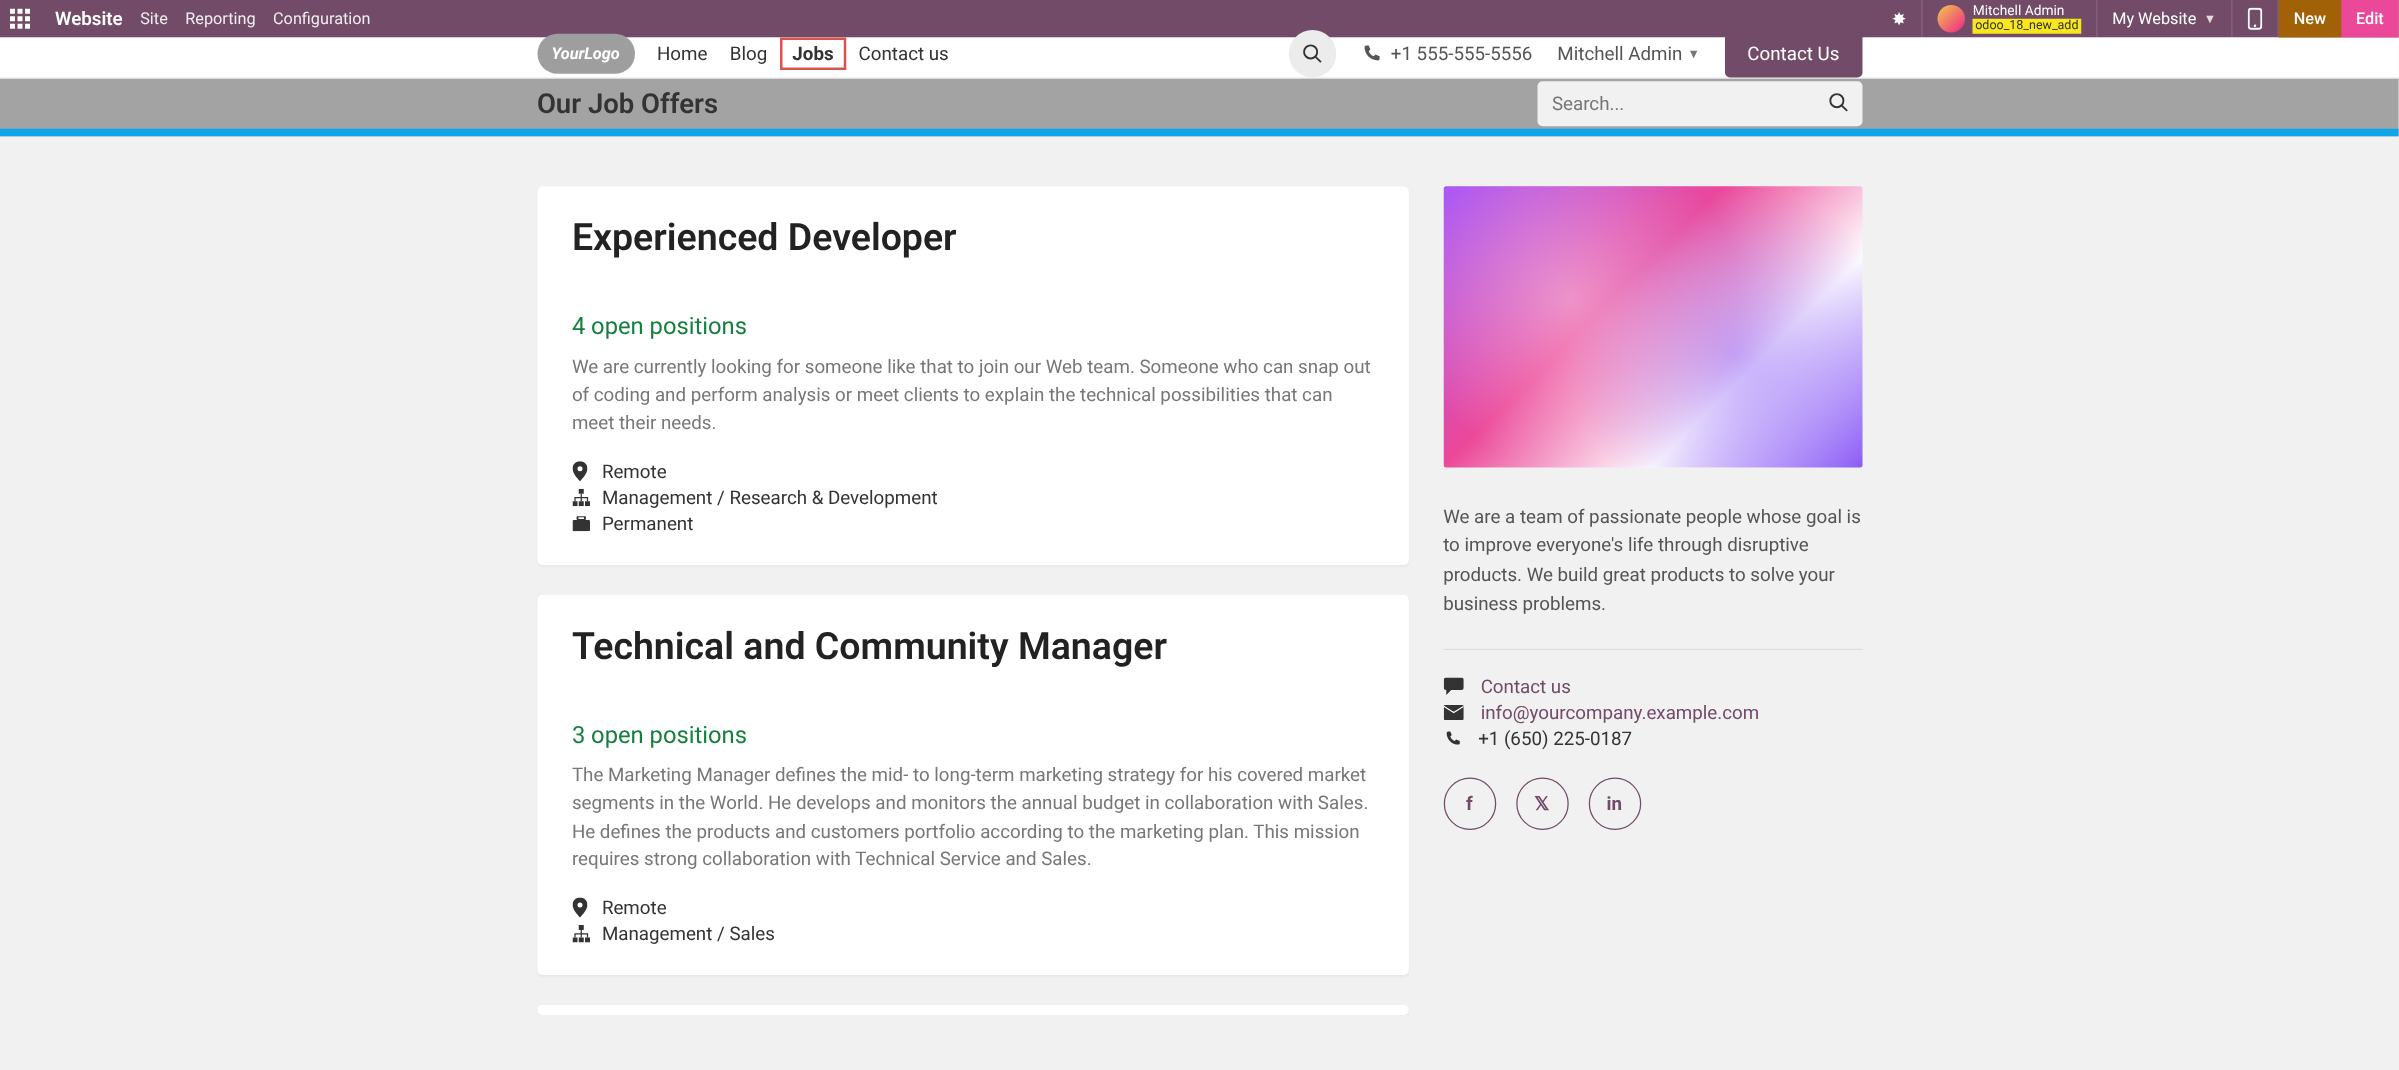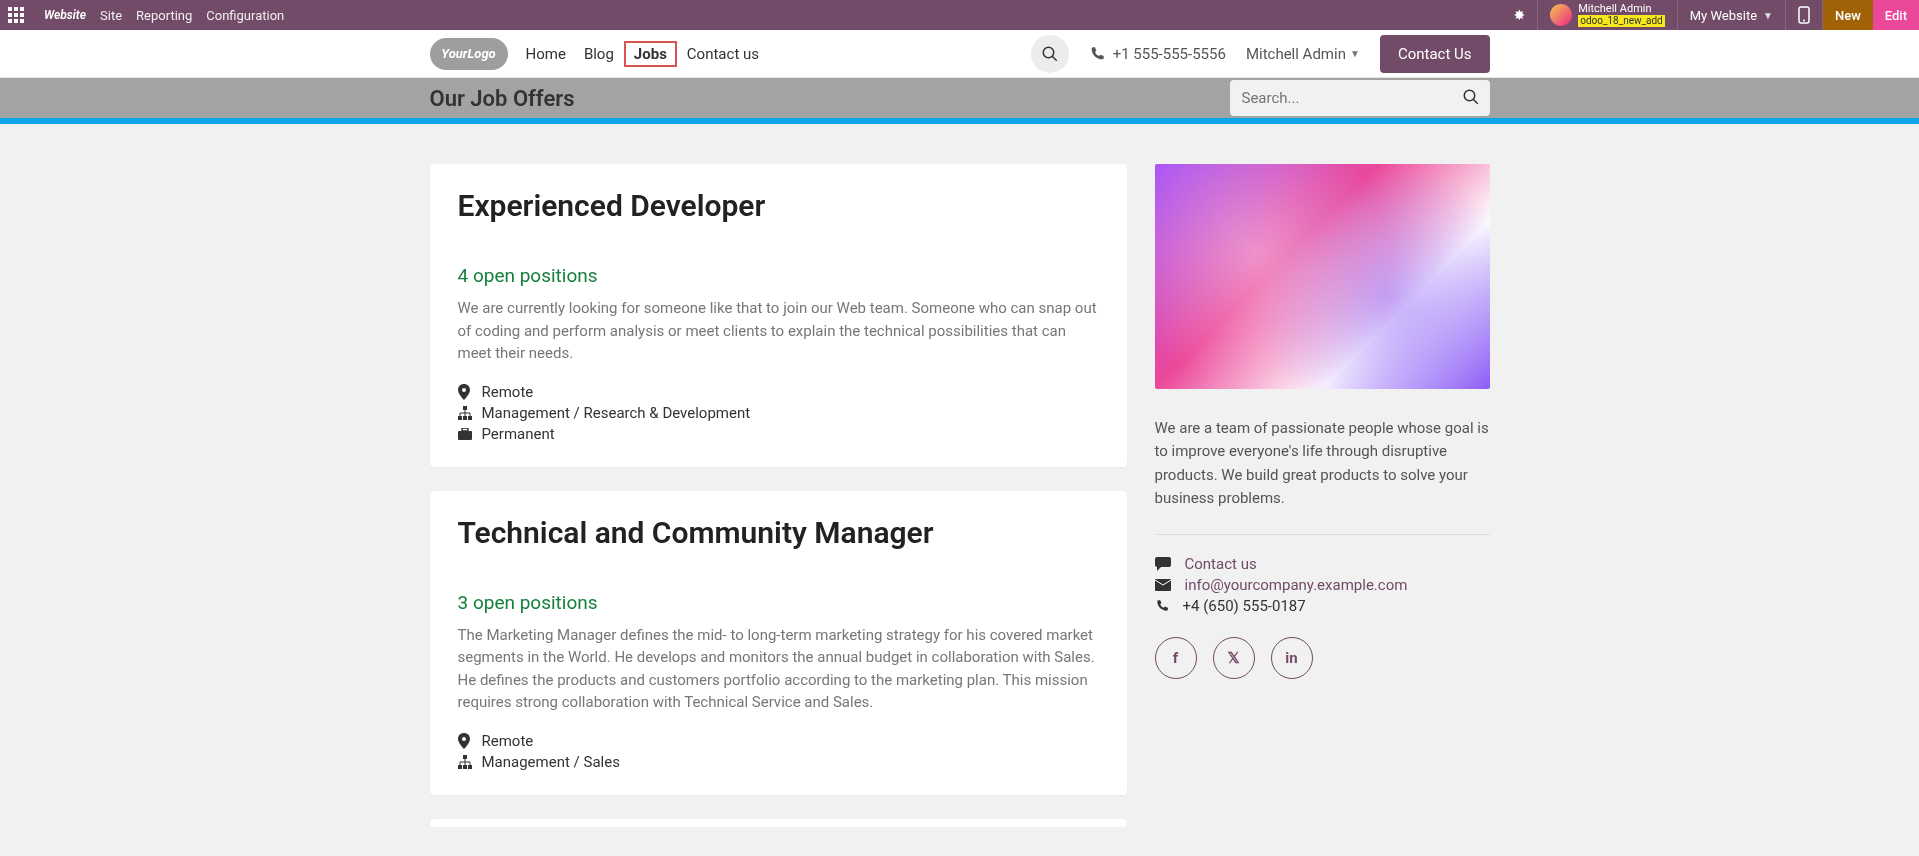--- a/index.html
+++ b/index.html
@@ -3,35 +3,35 @@
 <meta charset="utf-8">
 <style>
 * { margin:0; padding:0; box-sizing:border-box; font-family:-apple-system,BlinkMacSystemFont,"Segoe UI",Roboto,sans-serif; }
 body { background:#f1f1f1; }
 
 
 .admin-bar { height:30px; background:#714b67; display:flex; align-items:center; color:#fff; font-size:13px; padding:0 0; }
 .admin-left { display:flex; align-items:center; gap:14px; padding-left:8px; }
 .apps-grid { display:inline-grid; grid-template-columns:repeat(3,4px); grid-template-rows:repeat(3,4px); gap:2px; margin-right:6px;}
 .apps-grid span { background:#fff; width:4px; height:4px;}
-.admin-left .brand { font-weight:600; font-size:12px;font-style:italic;}
+.admin-left .brand { font-weight:600; font-size:15px;}
 .admin-left .item { opacity:.9; cursor:pointer;}
 .admin-right { margin-left:auto; display:flex; align-items:stretch; height:100%;}
 .admin-right .sep { width:1px; background:rgba(255,255,255,.15);}
 .admin-right .blk { display:flex; align-items:center; padding:0 12px; gap:6px; cursor:pointer; font-size:13px;}
 .bug-icon { font-size:14px; }
 .avatar { width:22px; height:22px; border-radius:50%; background:linear-gradient(135deg,#f2c94c,#e28);}
 .user-info { display:flex; flex-direction:column; line-height:12px; font-size:11px;}
 .user-info .db { background:#f8e71c; color:#333; padding:0 2px; font-size:10px;}
 .btn-new { background:#a16207; font-weight:500;}
 .btn-edit { background:#ec4899; font-weight:500; padding:0 14px;}
 .chev { font-size:10px; opacity:.8;}
 
 
-.site-header { height:48px; background:#fff; display:flex; align-items:center; padding:0 0; border-bottom:1px solid #e5e5e5;}
+.site-header { height:33px; background:#fff; display:flex; align-items:flex-end; padding:0 0; border-bottom:1px solid #e5e5e5;}
 .site-header-inner { width:1060px; margin:0 auto; display:flex; align-items:center; gap:18px;}
 .logo { width:78px; height:32px; background:#9e9e9e; border-radius:16px; display:flex; align-items:center; justify-content:center; color:#fff; font-style:italic; font-weight:bold; font-size:13px;}
 .nav-main { display:flex; gap:18px; font-size:15px;}
 .nav-main a { color:#333; text-decoration:none;}
 .nav-main a.active-jobs { font-weight:700; border:2px solid #d9534f; padding:2px 8px; margin:-4px -8px;}
 .site-header-right { margin-left:auto; display:flex; align-items:center; gap:20px; color:#555;}
 .search-circle { width:38px; height:38px; border-radius:50%; background:#ececec; display:flex; align-items:center; justify-content:center;}
 .phone { display:flex; align-items:center; gap:8px; font-size:15px; color:#555;}
 .user-drop { display:flex; align-items:center; gap:4px; font-size:15px;}
 .contact-btn { background:#714b67; color:#fff; border:none; padding:10px 18px; border-radius:4px; font-size:15px; cursor:pointer;}
@@ -265,21 +265,21 @@
             </svg>
           </span>
           <a>info@yourcompany.example.com</a>
         </div>
       <div class="row">
           <span>
             <svg width="14" height="14" viewBox="0 0 24 24">
               <path d="M6 2c-1 0-2 1-2 2 0 9 7 16 16 16 1 0 2-1 2-2v-3l-5-2-2 2c-3-1-5-3-6-6l2-2-2-5H6z" fill="#333"></path>
             </svg>
           </span>
-          <span class="val">+4 (650) 555-0187</span>
+          <span class="val">+1 (650) 225-0187</span>
         </div>
     </div>
     <div class="socials">
       <a class="s">f</a>
       <a class="s">𝕏</a>
       <a class="s">in</a>
     </div>
   </div>
 </div>
 

